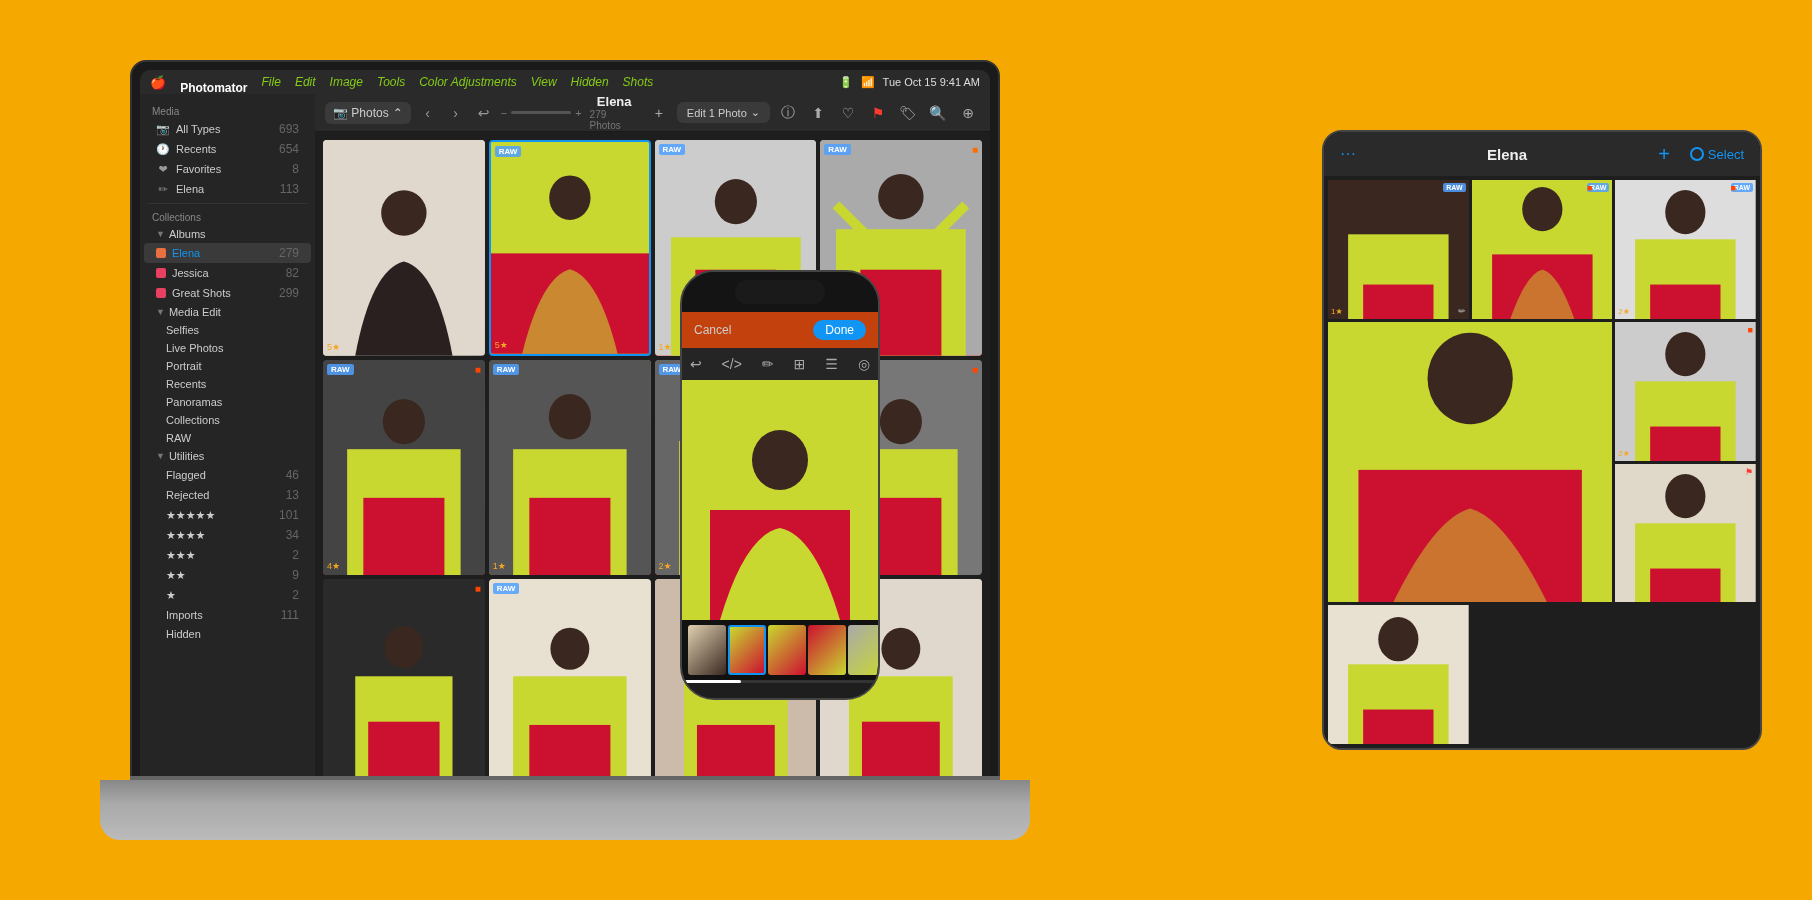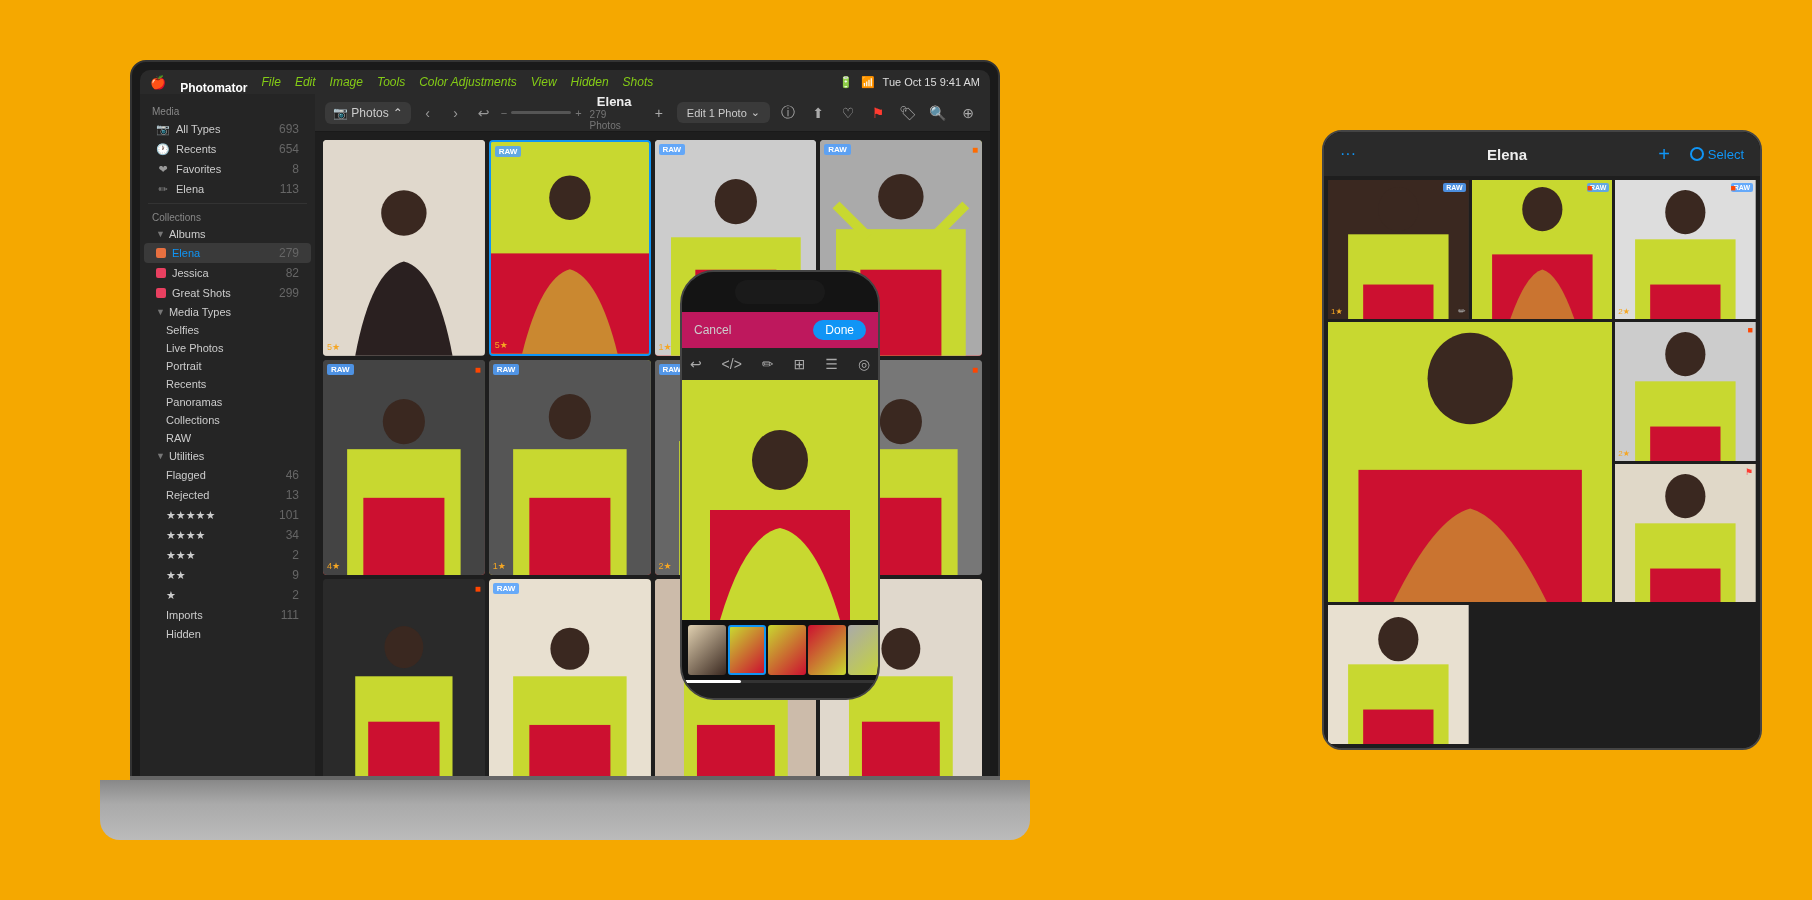--- a/index.html
+++ b/index.html
@@ -392,21 +392,21 @@
       align-items: flex-end;
       padding: 0 16px 4px;
     }
 
     .phone-header {
       height: 36px;
       display: flex;
       align-items: center;
       justify-content: space-between;
       padding: 0 12px;
-      background: #be185d;
+      background: #c2410c;
       gap: 31px;
     }
 
     .phone-cancel-btn {
       font-size: 12px;
       color: #ccc;
     }
 
     .phone-done-btn {
       font-size: 12px;
@@ -655,21 +655,21 @@
               <span class="sidebar-item-count">82</span>
             </div>
             <div class="sidebar-item">
               <span class="sidebar-album-dot" style="background:#e84060;"></span>
               <span>Great Shots</span>
               <span class="sidebar-item-count">299</span>
             </div>
 
             <div class="sidebar-item">
               <span class="collapse-arrow">▼</span>
-              <span>Media Types</span>
+              <span>Media Edit</span>
             </div>
 
             <div class="sidebar-item sub-item">
               <span>Selfies</span>
             </div>
             <div class="sidebar-item sub-item">
               <span>Live Photos</span>
             </div>
             <div class="sidebar-item sub-item">
               <span>Portrait</span>

